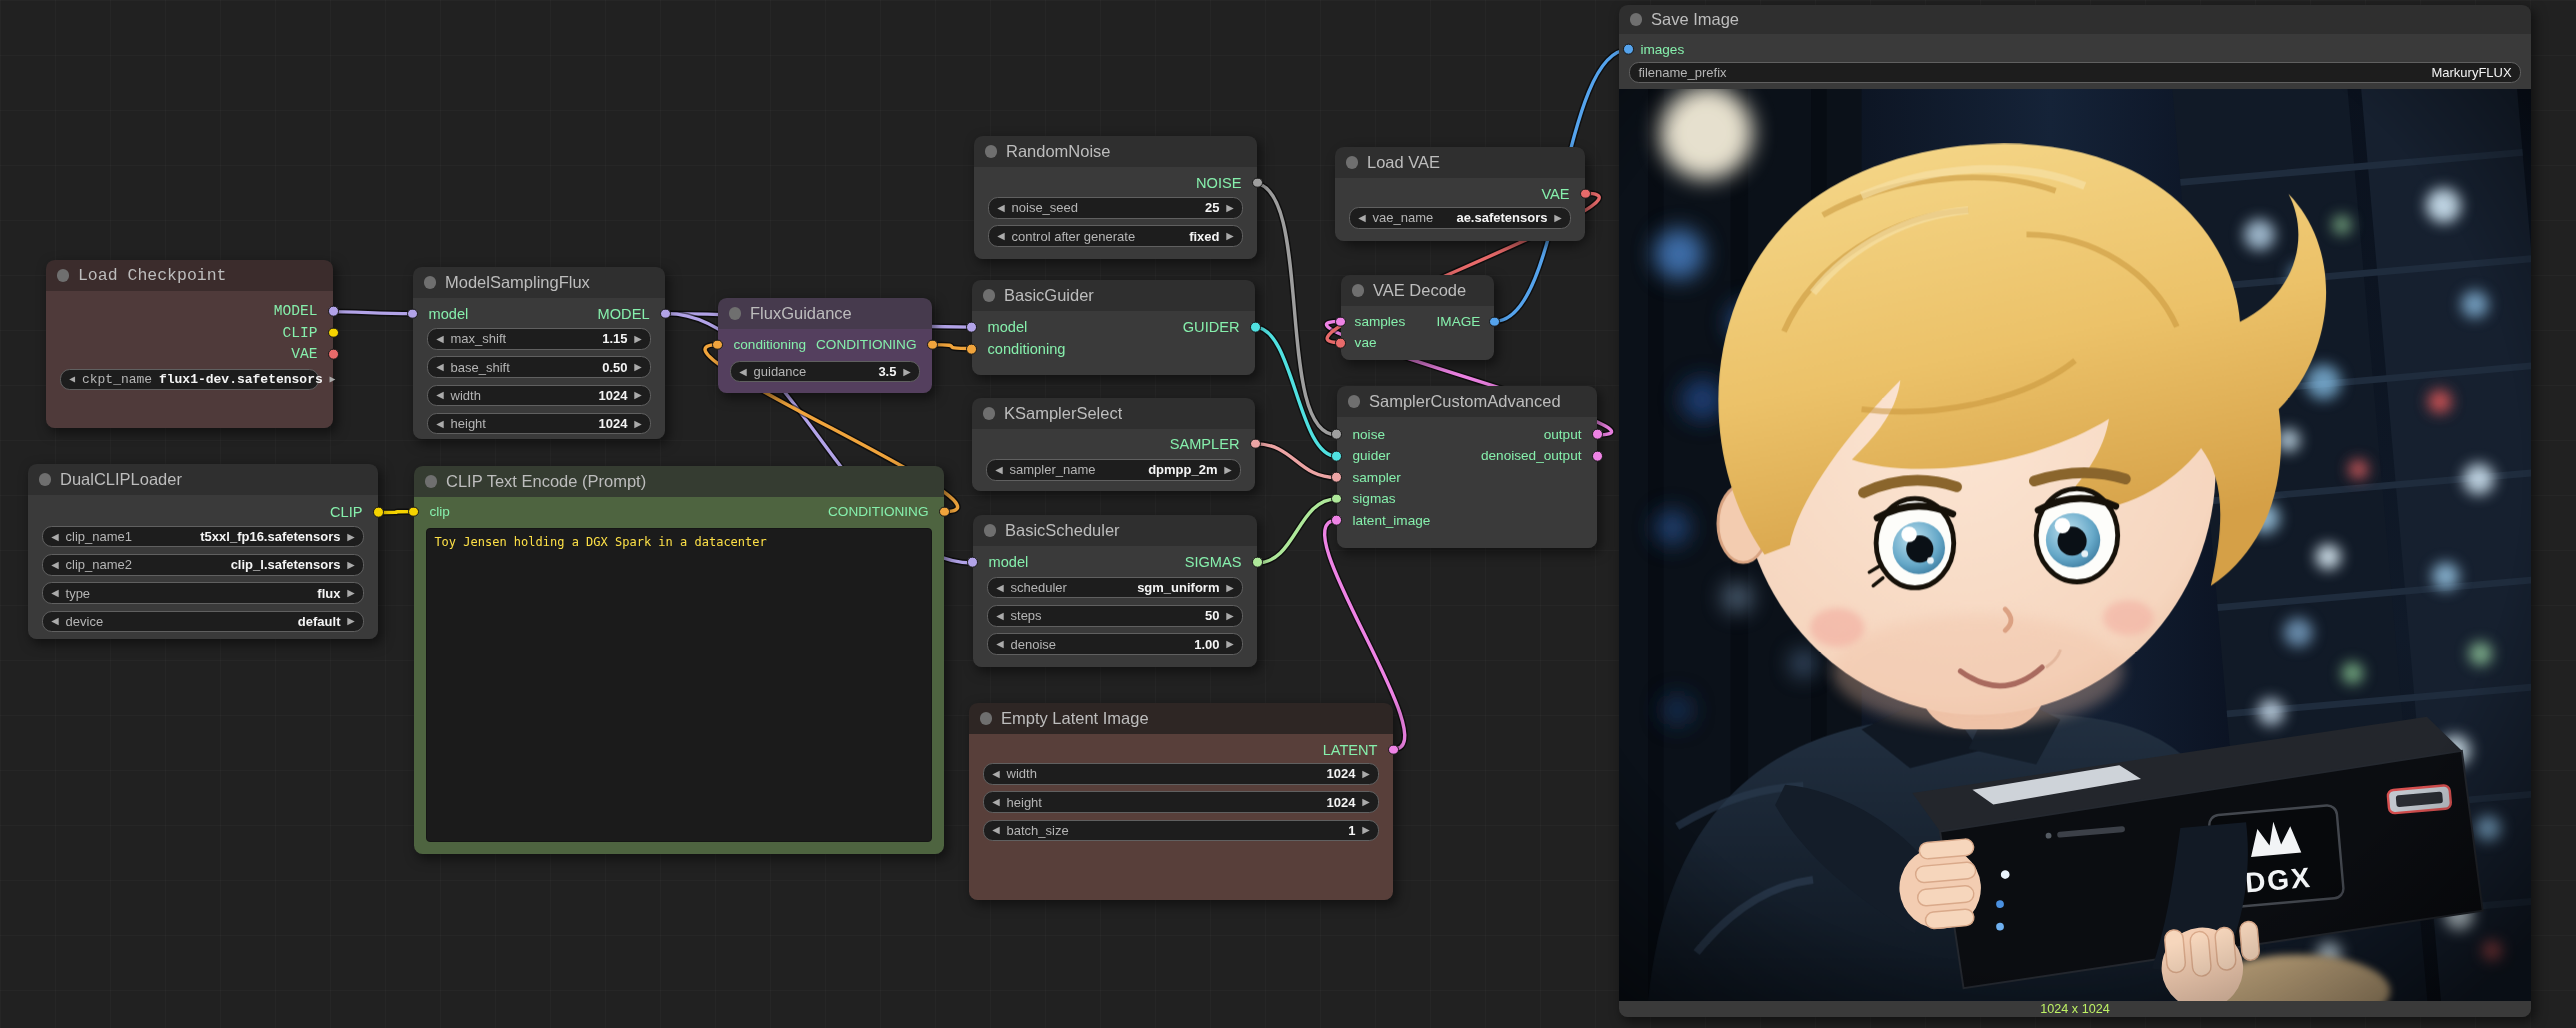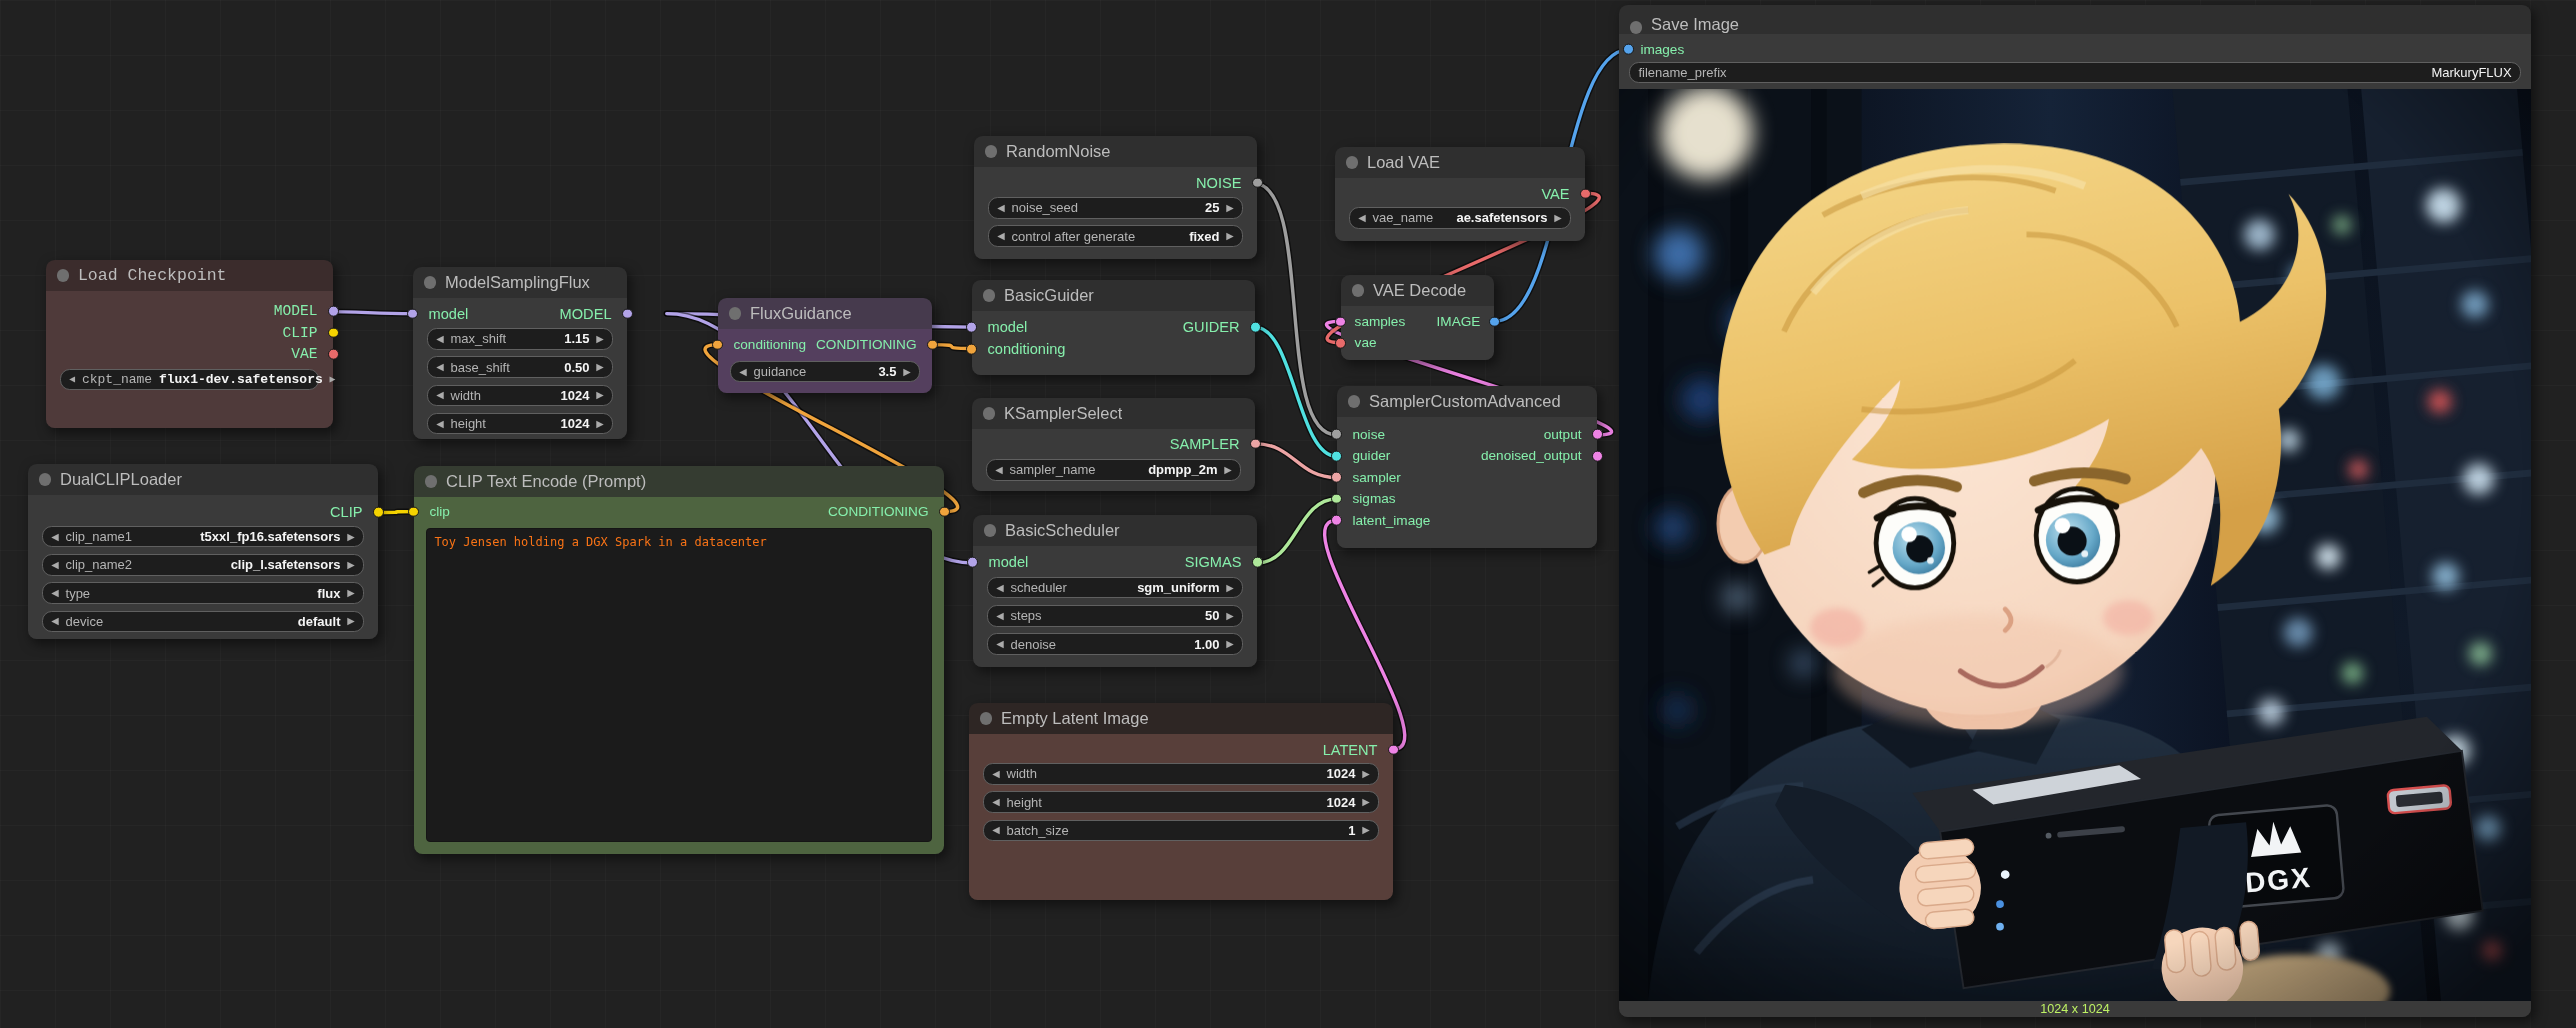--- a/index.html
+++ b/index.html
@@ -26,21 +26,21 @@
     border-radius:50%;background:var(--pc,#999);border:1.9px solid #181818;box-sizing:border-box;}
   .pin.in{left:-5.8px;} .pin.out{right:-5.8px;}
   .widget{height:19.4px;flex:0 0 19.4px;margin:6.8px 13.6px 0;background:#1d1d1d;
     border:1px solid #606060;border-radius:9.7px;display:flex;align-items:center;
     padding:0 8.7px;font-size:13px;gap:6.8px;color:#b5b5b5;}
   .widget.first{margin-top:3.9px;}
   .wa{font-size:9.7px;color:#ababab;line-height:1;}
   .wl{white-space:nowrap;}
   .wv{margin-left:auto;color:#f4f4f4;font-weight:bold;white-space:nowrap;}
   .prompt{margin:5.8px 11.6px 11.6px;flex:1;background:#1b1b1b;border:1px solid #151515;
-    border-radius:3.9px;color:#f97316;font-family:"DejaVu Sans Mono",monospace;font-size:12px;
+    border-radius:3.9px;color:#fde047;font-family:"DejaVu Sans Mono",monospace;font-size:12px;
     padding:5.8px 7.8px;resize:none;outline:none;}
   .img-wrap{margin-top:5.8px;height:912px;flex:0 0 912px;background:#000;overflow:hidden;}
   .img-wrap svg{display:block;width:100%;height:100%;}
   .caption{flex:1;display:flex;align-items:center;justify-content:center;
     color:#bef264;font-size:12.6px;}
 </style>
 </head>
 <body>
 
 <div id="canvas">
@@ -98,21 +98,21 @@
         </div>
     <div class="widget first">
           <span class="wa">◀</span>
           <span class="wl">ckpt_name</span>
           <span class="wv">flux1-dev.safetensors</span>
           <span class="wa">▶</span>
         </div>
   </div>
 </div>
 
-<div class="node" style="left:413px;top:267px;width:214px;height:172px;justify-content:space-between;">
+<div class="node" style="left:413px;top:267px;width:252px;height:172px;justify-content:space-between;">
   <div class="ntitle">
     <span class="ndot"></span>
     <span class="ntext">ModelSamplingFlux</span>
   </div>
   <div class="nbody" style="padding-top:4.9px;">
     <div class="row">
           <span class="pin in" style="--pc:#b2a3e8"></span>
           <span>model</span>
           <span class="slot-out">MODEL</span>
           <span class="pin out" style="--pc:#b2a3e8"></span>
@@ -415,21 +415,21 @@
     <div class="widget">
           <span class="wa">◀</span>
           <span class="wl">batch_size</span>
           <span class="wv">1</span>
           <span class="wa">▶</span>
         </div>
   </div>
 </div>
 
 <div class="node" style="left:1619px;top:4.9px;width:912px;height:1012px;">
-  <div class="ntitle" style="height:29px;flex-basis:29px;align-items:flex-end;">
+  <div class="ntitle" style="height:29px;flex-basis:29px;">
     <span class="ndot"></span>
     <span class="ntext">Save Image</span>
   </div>
   <div class="nbody" style="padding-top:4.9px;">
     <div class="row" style="font-size:13.6px;padding:0 17.5px;">
           <span class="pin in" style="--pc:#55a3ec;left:3.9px;"></span>
           <span style="margin-left:3.9px;">images</span>
         </div>
     <div class="widget" style="margin:1.9px 9.7px 0;">
           <span class="wl">filename_prefix</span>

